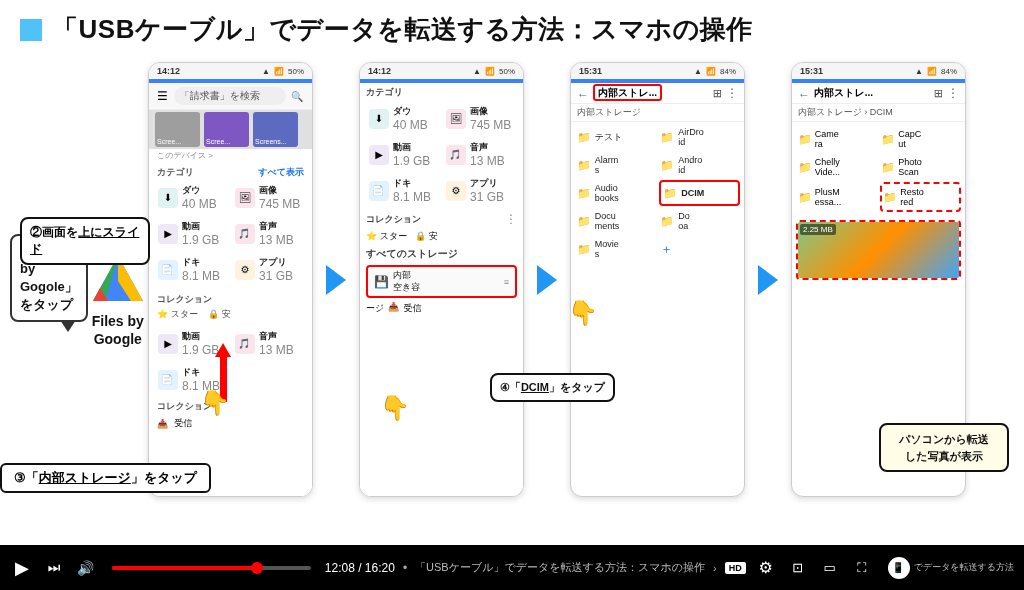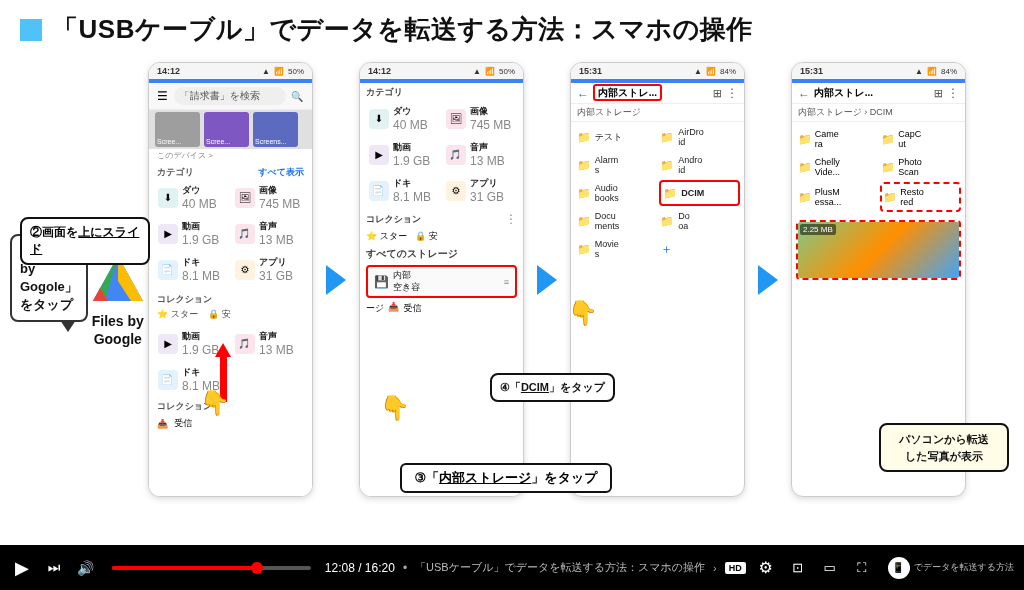--- a/index.html
+++ b/index.html
@@ -843,21 +843,21 @@
       </div>
 
     </div>
 
     <div style="position:absolute; bottom:25px; right:15px; background:#fffde7; border:2px solid #111; border-radius:8px; padding:6px 8px; font-size:11px; font-weight:bold; color:#111; width:130px; text-align:center; z-index:20; line-height:1.5;">
       パソコンから転送<br>した写真が表示
     </div>
 
   </div>
 
-  <div style="position:absolute; bottom:52px; left:0; right:12px; text-align:center; z-index:30;">
+  <div style="position:absolute; bottom:52px; left:0; right:12px; text-align:left; z-index:30;">
     <div style="display:inline-block; background:rgba(255,255,255,0.95); border:2.5px solid #111; border-radius:6px; padding:4px 12px; font-size:13px; font-weight:bold;">
       ③「<span style="text-decoration:underline; font-weight:900;">内部ストレージ</span>」をタップ
     </div>
   </div>
 
 </div>
 
 <div class="controls-bar">
 
   <div class="ctrl-btn" style="font-size:18px;">▶</div>

